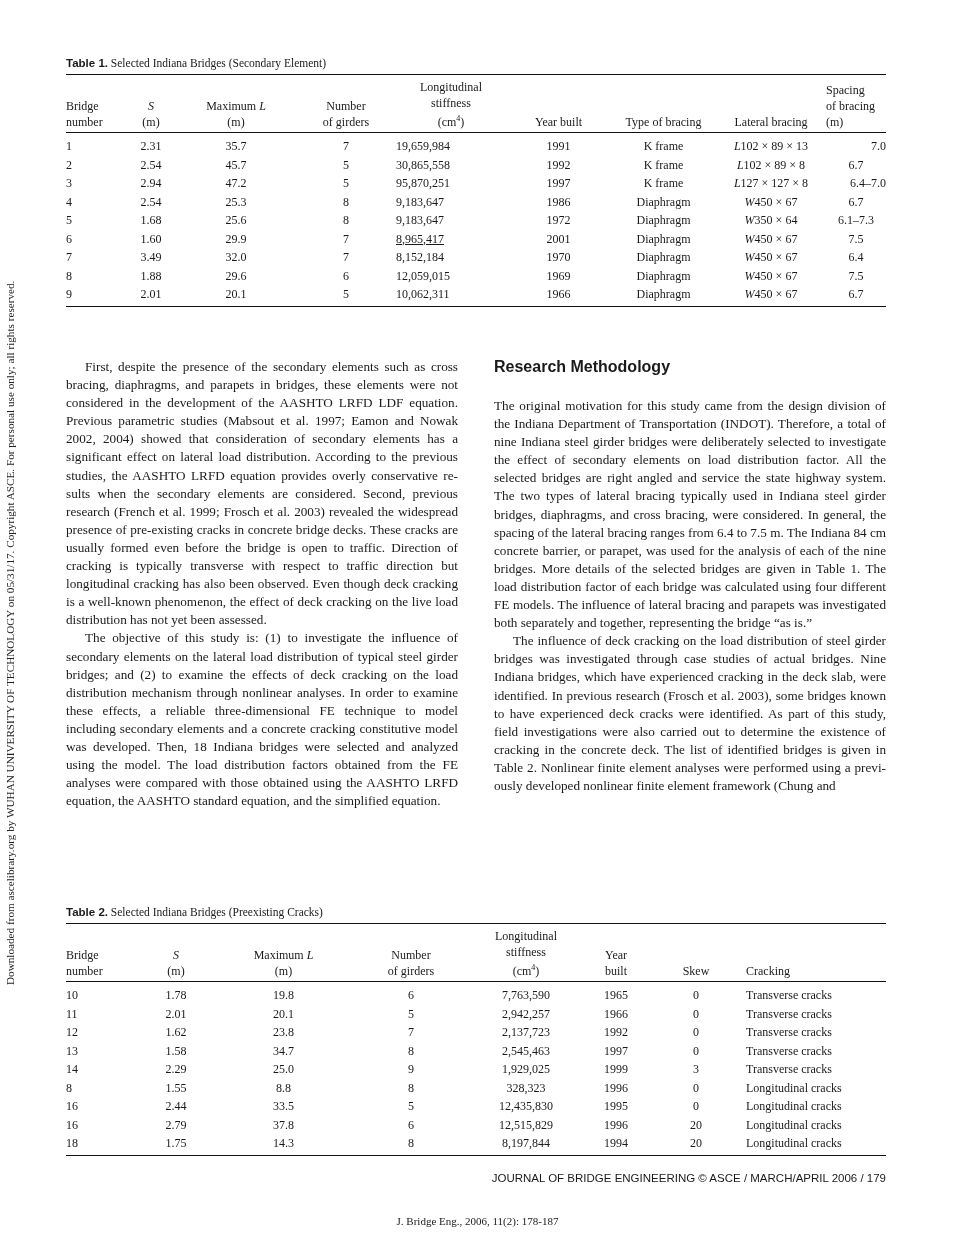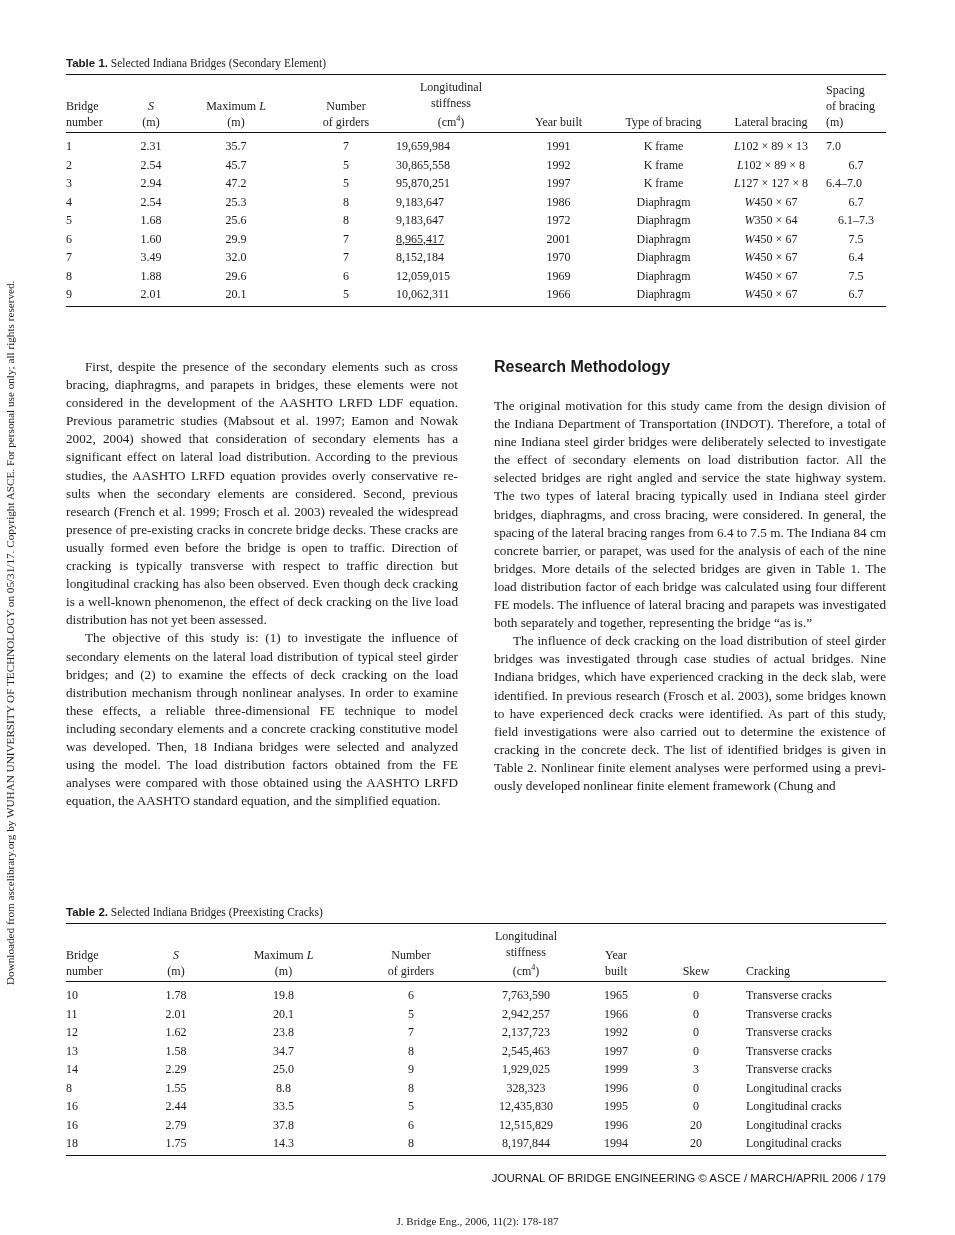--- a/index.html
+++ b/index.html
@@ -76,21 +76,21 @@
     <tbody id="t1body">
         <tr>
           <td class="l">1</td>
           <td class="c">2.31</td>
           <td class="c">35.7</td>
           <td class="c">7</td>
           <td class="r" style="padding-right: 22px;">19,659,984</td>
           <td class="c">1991</td>
           <td class="c">K frame</td>
           <td class="c"><i class="v">L</i><span>102 × 89 × 13</span></td>
-          <td class="c" style="text-align: left;">7.0</td>
+          <td class="c" style="text-align: right;">7.0</td>
         </tr>
         <tr>
           <td class="l">2</td>
           <td class="c">2.54</td>
           <td class="c">45.7</td>
           <td class="c">5</td>
           <td class="r" style="padding-right: 22px;">30,865,558</td>
           <td class="c">1992</td>
           <td class="c">K frame</td>
           <td class="c"><i class="v">L</i><span>102 × 89 × 8</span></td>
@@ -98,21 +98,21 @@
         </tr>
         <tr>
           <td class="l">3</td>
           <td class="c">2.94</td>
           <td class="c">47.2</td>
           <td class="c">5</td>
           <td class="r" style="padding-right: 22px;">95,870,251</td>
           <td class="c">1997</td>
           <td class="c">K frame</td>
           <td class="c"><i class="v">L</i><span>127 × 127 × 8</span></td>
-          <td class="c" style="text-align: left;">6.4–7.0</td>
+          <td class="c" style="text-align: right;">6.4–7.0</td>
         </tr>
         <tr>
           <td class="l">4</td>
           <td class="c">2.54</td>
           <td class="c">25.3</td>
           <td class="c">8</td>
           <td class="r" style="padding-right: 22px;">9,183,647</td>
           <td class="c">1986</td>
           <td class="c">Diaphragm</td>
           <td class="c"><i class="v">W</i><span>450 × 67</span></td>

